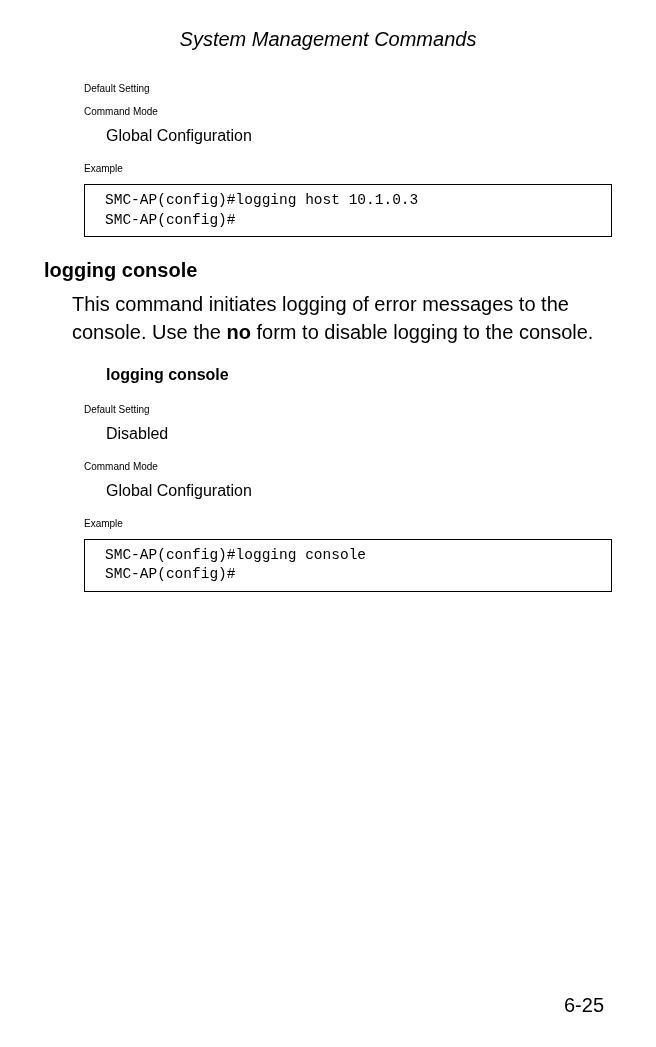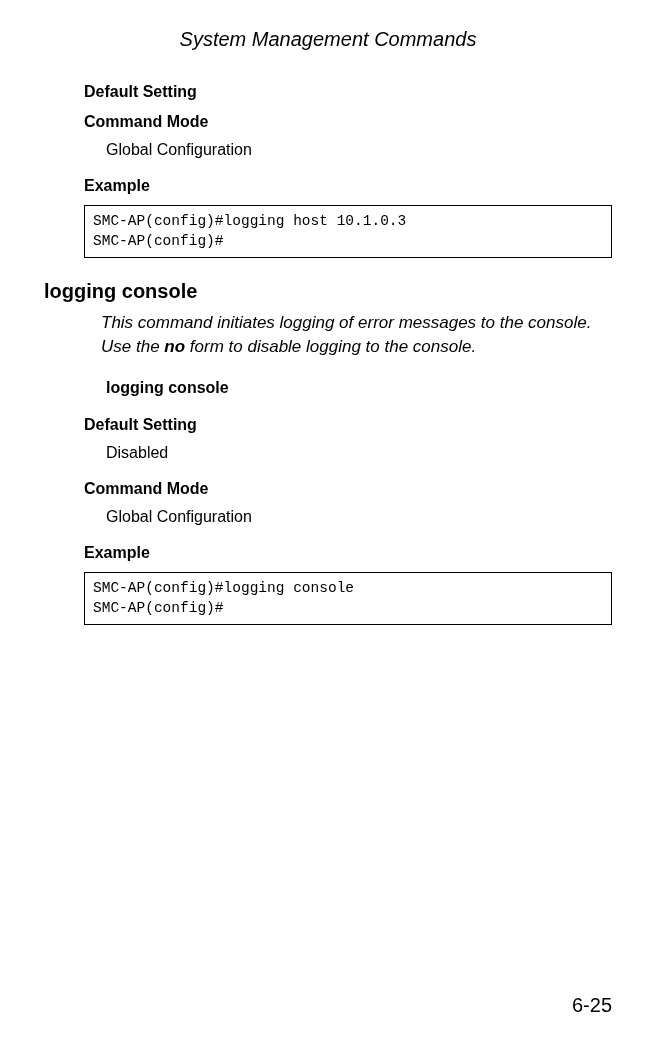--- a/index.html
+++ b/index.html
@@ -20,67 +20,66 @@
       font-style: italic;
       font-size: 20px;
       text-align: center;
       margin-bottom: 32px;
       font-family: Arial, Helvetica, sans-serif;
     }
     .section {
       margin-left: 40px;
     }
     .bold-heading {
-      font-weight: bold;
-      font-size: 16px;
+      font-weight: normal;
+      font-size: 10px;
       margin-bottom: 10px;
       margin-top: 12px;
     }
     .indent-value {
       font-size: 16px;
       margin-left: 22px;
       margin-bottom: 18px;
     }
     .code-box {
       border: 1px solid #000;
       font-family: "Courier New", Courier, monospace;
       font-size: 14.5px;
-      padding: 6px 8px;
+      padding: 6px 20px;
       white-space: pre;
       margin-top: 4px;
       margin-bottom: 22px;
       line-height: 1.35;
     }
     .command-title {
       font-weight: bold;
       font-size: 20px;
       margin-left: 0;
       margin-bottom: 8px;
     }
     .description {
-      font-size: 17px;
+      font-size: 20px;
       line-height: 1.4;
-      margin-left: 57px;
+      margin-left: 28px;
       margin-bottom: 18px;
-      font-style: italic;
     }
     .desc-bold {
       font-weight: bold;
     }
     .syntax-lines {
       font-weight: bold;
       font-size: 16px;
       margin-left: 22px;
       margin-bottom: 18px;
       line-height: 1.35;
     }
     .page-number {
       position: absolute;
       bottom: 30px;
-      right: 44px;
+      right: 52px;
       font-size: 20px;
     }
   </style>
 </head>
 <body>
 
 <div class="header-title">System Management Commands</div>
 
 <div class="section">
   <div class="bold-heading">Default Setting</div>

